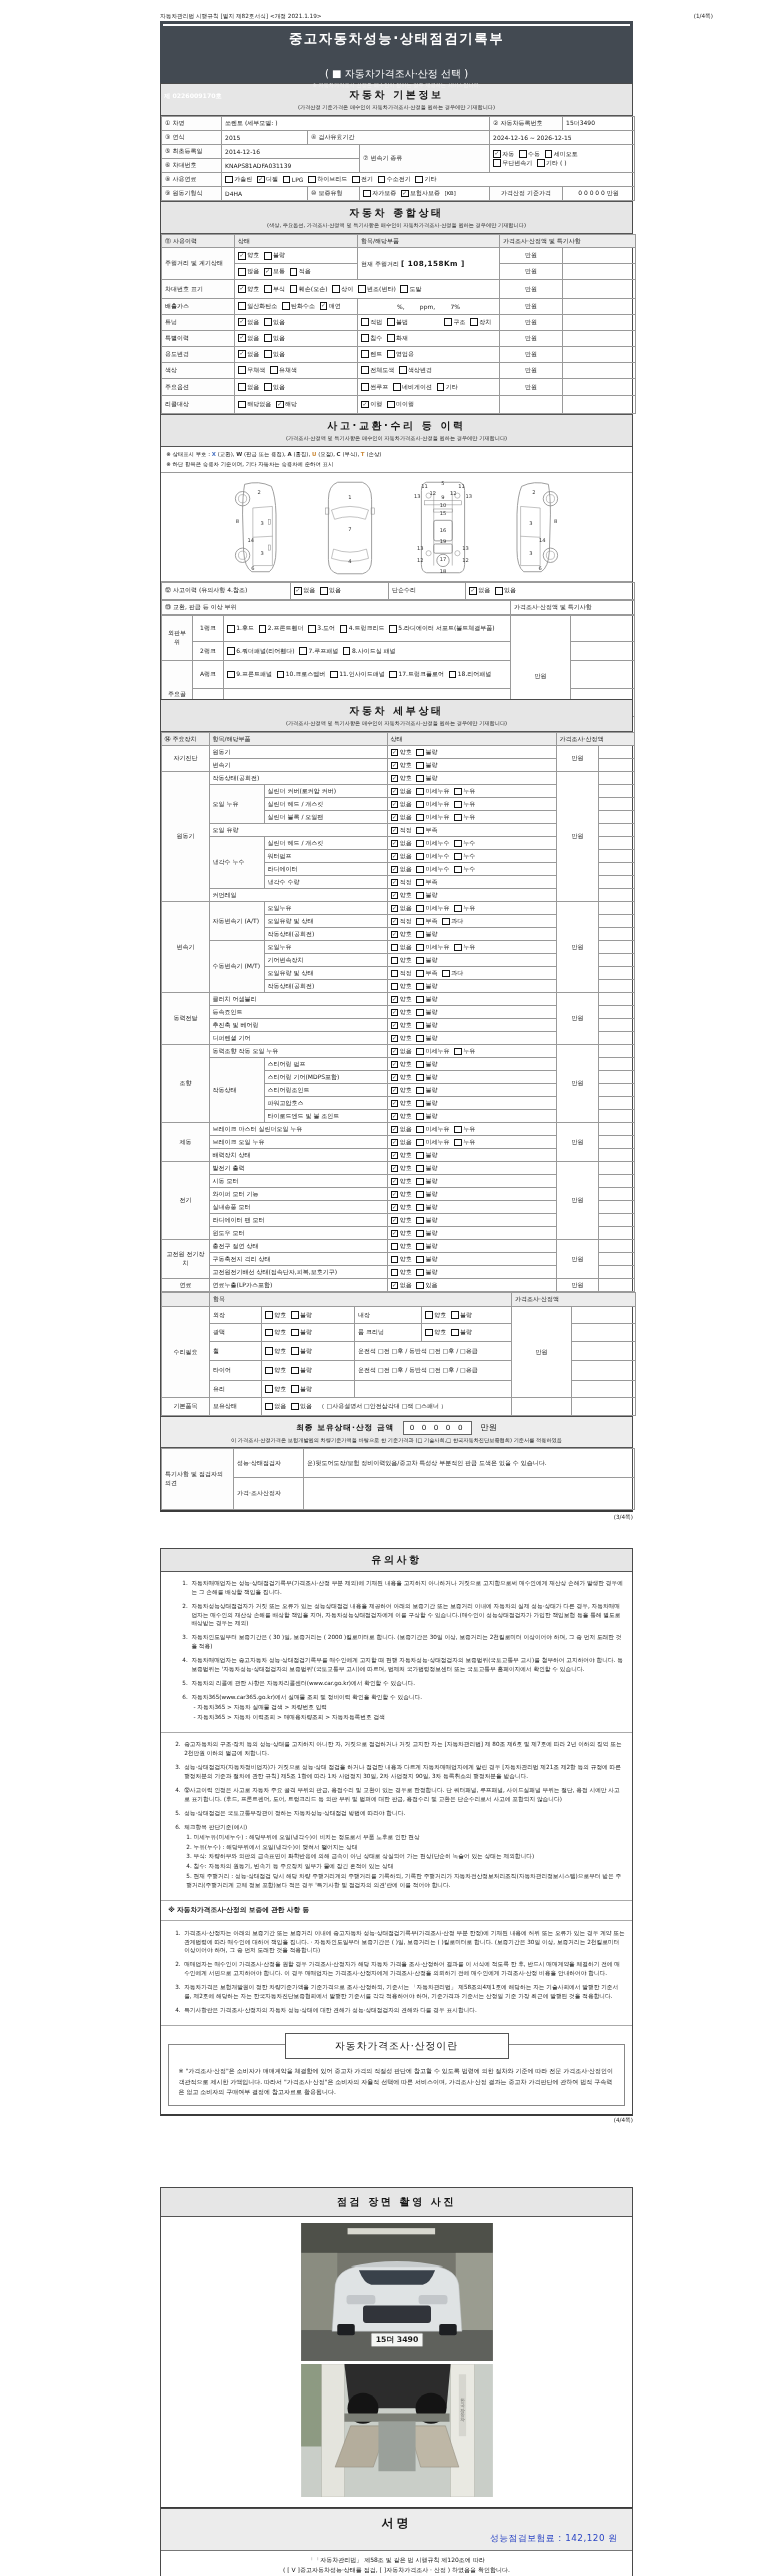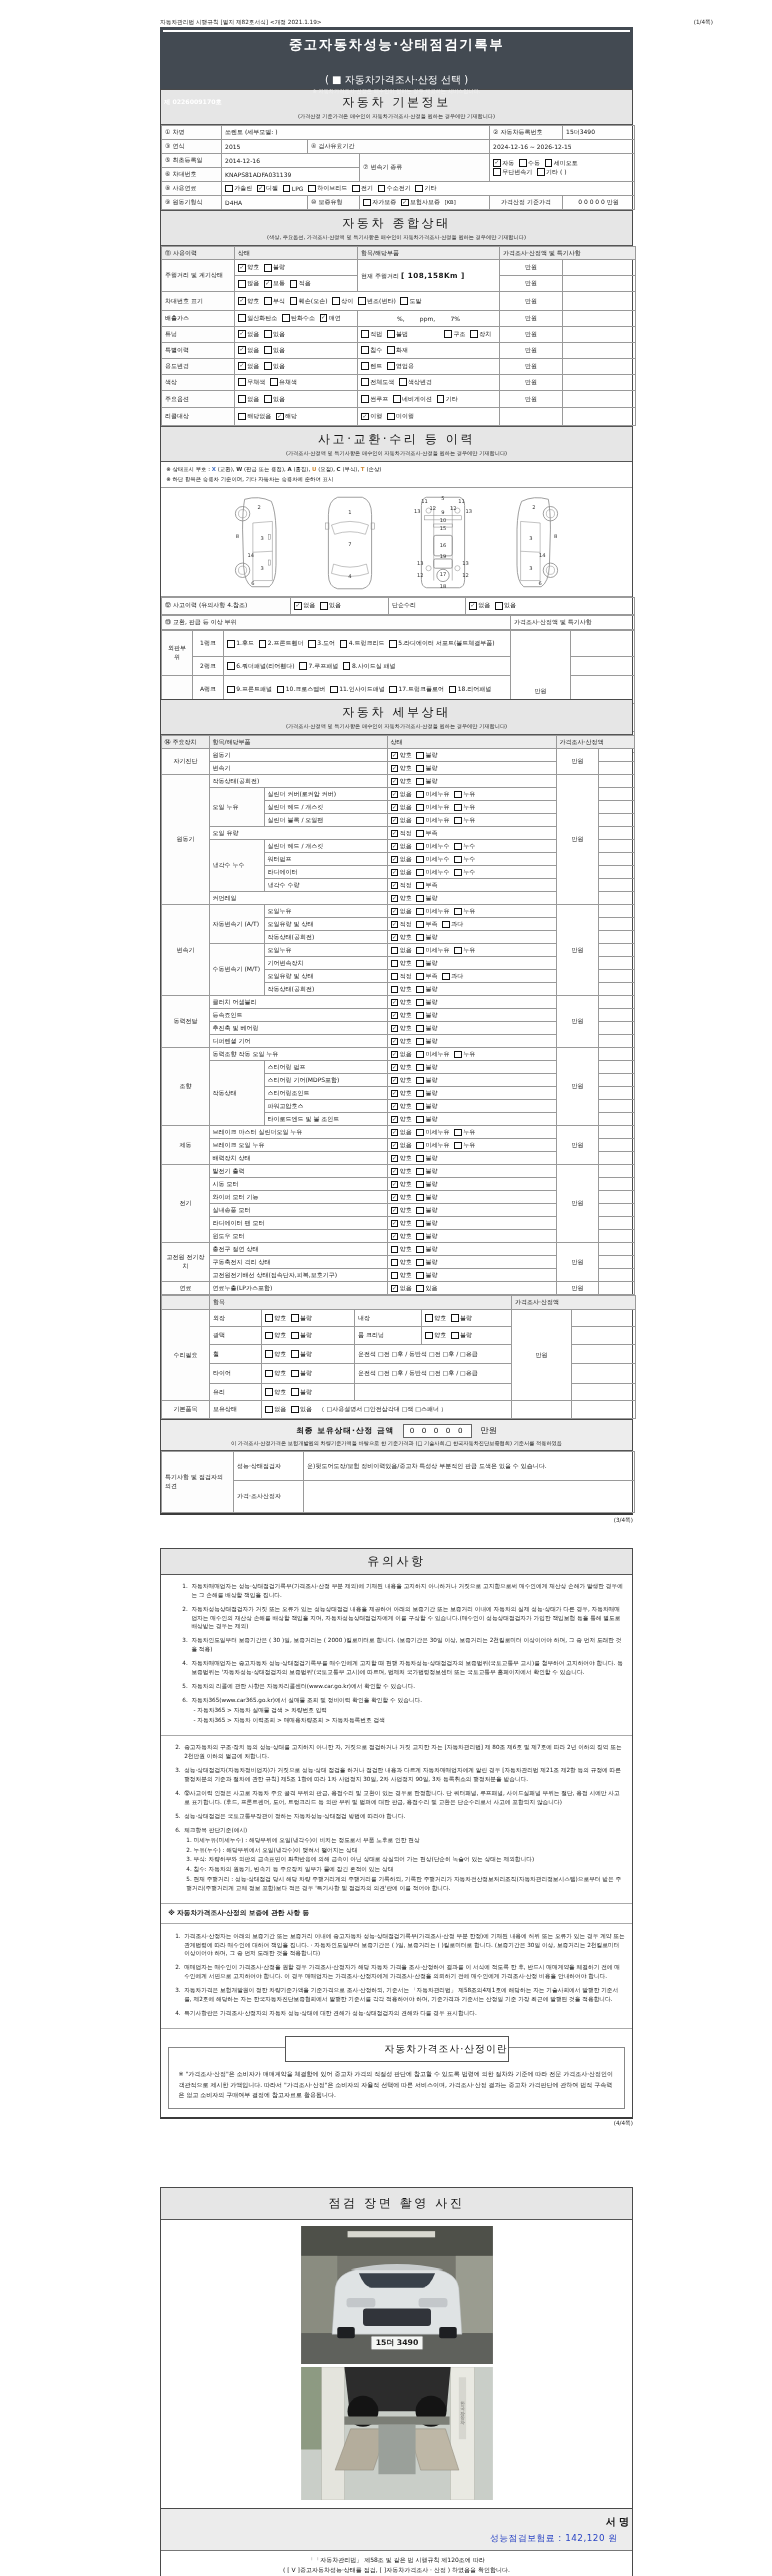--- a/index.html
+++ b/index.html
@@ -1,36 +1,36 @@
 <!DOCTYPE html>
 <html style="font-size:8.2px"><head>
 <meta charset="utf-8">
 <style>
   html,body{margin:0;padding:0;}
   body{width:773px;height:2576px;position:relative;background:#fff;
        font-family:"DejaVu Sans","Liberation Sans",sans-serif;color:#151515;overflow:hidden;}
   .abs{position:absolute;left:160px;width:553px;}
-  #blk1{top:18px;height:694px;}
+  #blk1{top:12px;height:694px;}
   #blk2{top:694px;height:854px;}
   #blk3{top:1548px;height:639px;}
   #blk4{top:2187px;height:321px;}
   #blk5{top:2508px;height:68px;overflow:hidden;}
   .meta{width:553px;display:flex;justify-content:space-between;font-size:5.7px;height:9.3px;align-items:center;color:#222;}
   .pgnum{width:473px;text-align:right;font-size:5.7px;margin-top:1.5px;color:#222;}
   .sheet{width:473px;border:1px solid #4a4a4a;border-bottom:2.6px solid #3b3b3b;background:#fff;box-sizing:border-box;}
   
   .banner{width:473px;height:62px;background:#434a52;color:#fff;text-align:center;box-sizing:border-box;padding-top:1.5px;}
   .stripe{height:2.6px;background:#fff;margin:1px 2.6px 3.6px 2.6px;}
   .b-title{font-size:13.4px;letter-spacing:1.5px;font-weight:bold;}
   .b-sub{font-size:10px;margin-top:19px;}
   .b-note{font-size:5.2px;margin-top:1.5px;color:#f0f0f0;}
   .b-doc{font-size:6.2px;text-align:left;padding-left:4.1px;margin-top:2.6px;font-weight:bold;}
   
   .sec-head{background:#e6e6e6;text-align:center;border-bottom:0.8px solid #555;padding:4.1px 0 3.6px;}
-  .sec-title{font-size:12px;font-weight:normal;letter-spacing:2.6px;}
+  .sec-title{font-size:10px;font-weight:bold;letter-spacing:2.6px;}
   .sec-sub{font-size:5.2px;margin-top:2.1px;color:#222;}
   
   table{border-collapse:collapse;width:473px;table-layout:fixed;}
   td{border:0.5px solid #9a9a9a;font-size:6px;padding:1px 3.1px;box-sizing:border-box;overflow:hidden;vertical-align:middle;}
   tr.hd td{background:#ececec;font-size:6px;height:13.4px;}
   .bt td{height:14px;}
   .ot td{height:16px;}
   .dt td{height:13px;padding:0.5px 2.6px;}
   .rt td{padding:2.1px 3.1px;}
   .kt td{height:17.5px;}
@@ -52,34 +52,34 @@
   .carline{fill:none;stroke:#8a8a8a;stroke-width:1.6;}
   .carline2{fill:none;stroke:#8a8a8a;stroke-width:1;}
   .dgt{font-size:10px;fill:#333;}
   
   .nt{font-size:5.7px;line-height:1.55;padding:2.1px 7.2px 5.2px;}
   .nt-item{display:flex;margin:5.2px 0;}
   .nt-n{width:12.4px;flex:none;text-align:right;margin-right:3.6px;}
   .nt-sub{margin:1px 0 0 2.1px;}
   .nt-head{font-size:6.7px;font-weight:bold;padding:5.2px 7.2px;border-bottom:0.5px solid #aaa;}
   .nt-div{border-top:0.5px solid #aaa;}
-  .aps-title{border:0.8px solid #555;width:222px;margin:7.2px auto 0;padding:5.2px 0;text-align:right;font-size:9.8px;letter-spacing:1px;background:#fff;position:relative;z-index:2;}
+  .aps-title{border:0.8px solid #555;width:222px;margin:7.2px auto 0;padding:5.2px 0;text-align:center;font-size:9.8px;letter-spacing:1px;background:#fff;position:relative;z-index:2;}
   .aps-box{border:0.5px solid #888;margin:-14.4px 7.2px 8.2px;padding:20.6px 9.3px 7.2px;font-size:6px;line-height:1.75;}
   
   .fin{background:#ededed;border-top:1px solid #4a4a4a;border-bottom:0.8px solid #555;padding:3.6px 0 3.1px;text-align:center;}
   .fin-line{display:flex;justify-content:center;align-items:center;gap:8.2px;}
   .fin-label{font-size:7.7px;font-weight:bold;letter-spacing:1px;}
   .amt{border:0.5px solid #666;background:#fff;padding:1.5px 6.2px;font-size:7.2px;letter-spacing:2.6px;}
   .fin-note{font-size:5.2px;margin-top:2.6px;}
   
   .ph-area{padding:5.2px 0 7.2px;background:#fff;}
   .ph-area svg{display:block;margin:0 auto 3.1px;}
   
   .sg-band{background:#ececec;border-bottom:0.8px solid #777;height:41px;position:relative;}
-  .sg-title{text-align:right;font-size:10px;padding-top:6.2px;letter-spacing:3.1px;font-weight:bold;}
+  .sg-title{text-align:center;font-size:12px;padding-top:6.2px;letter-spacing:3.1px;font-weight:bold;}
   .sg-fee{position:absolute;right:14.4px;top:24px;color:#2b45c4;font-size:8.8px;letter-spacing:0.5px;}
   .sg-foot{text-align:center;font-size:6px;line-height:1.75;padding-top:3.6px;}
 </style>
 </head>
 <body>
 
 <div class="abs" id="blk1">
   <div class="meta">
     <span>자동차관리법 시행규칙 [별지 제82호서식] &lt;개정 2021.1.19&gt;</span>
     <span>(1/4쪽)</span>

